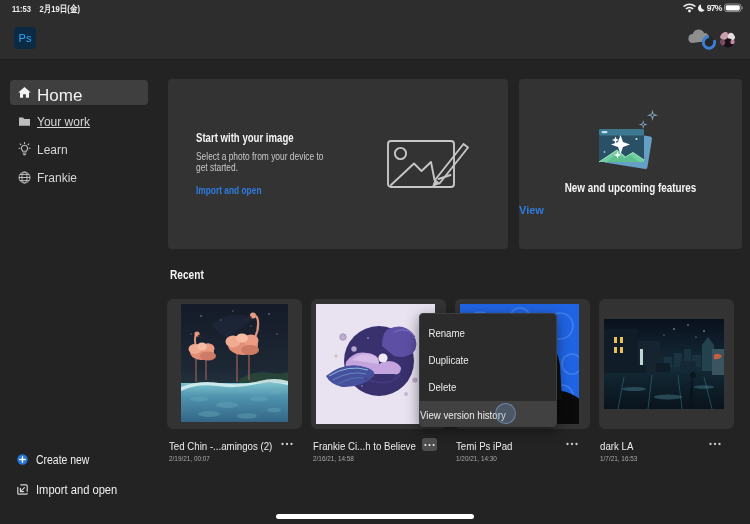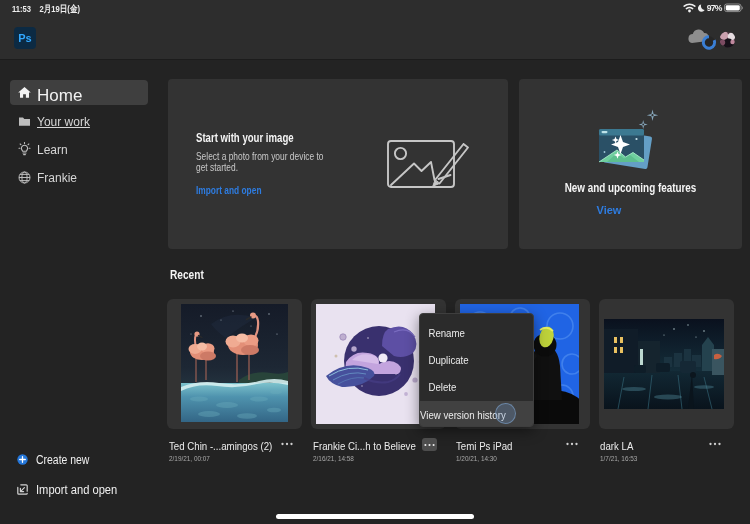--- a/index.html
+++ b/index.html
@@ -24,21 +24,21 @@
 
   <path d="M18.2 2.6 a3.6 3.6 0 1 0 3.5 5.4 a4 4 0 0 1 -3.5 -5.4 Z" fill="#efefef"></path>
 
   <text x="23.8" y="9.2" font-size="8.6" font-weight="bold" fill="#efefef" font-family="Liberation Sans" textLength="15.5">97%</text>
 
   <rect x="41.5" y="2" width="16.5" height="7.6" rx="2.2" fill="none" stroke="#9a9a9a" stroke-width="0.9"></rect>
   <rect x="42.7" y="3.2" width="14.1" height="5.2" rx="1.3" fill="#ffffff"></rect>
   <path d="M58.8 4.4 a2.2 2.2 0 0 1 0 3" fill="none" stroke="#9a9a9a" stroke-width="0.9"></path>
 </svg>
 
-<div class="abs" style="left:14px;top:27px;width:22px;height:22px;background:#0c2a43;border-radius:4px;color:#31a8ff;font-size:11px;font-weight:bold;text-align:center;line-height:22px;">Ps</div>
+<div class="abs" style="left:14px;top:27px;width:22px;height:22px;background:#0c2a43;border-radius:4px;color:#31a8ff;font-size:11px;font-weight:normal;text-align:center;line-height:22px;">Ps</div>
 
 <svg class="abs" style="left:686px;top:28px;" width="52" height="24" viewBox="0 0 52 24">
   <path d="M6 15 a4.5 4.5 0 0 1 .8-8.9 a6 6 0 0 1 11.3-1 a4.2 4.2 0 0 1 1.5 8.2 z" fill="#8e8e8e"></path>
   <circle cx="23" cy="14.5" r="6.2" fill="#262626"></circle>
   <path d="M23 8.8 a5.7 5.7 0 1 0 5.2 3.4" fill="none" stroke="#3a7fd5" stroke-width="3"></path>
   <clipPath id="avclip">
       <circle cx="41.5" cy="11.5" r="8"></circle>
     </clipPath>
   <g clip-path="url(#avclip)">
     <circle cx="41.5" cy="11.5" r="8" fill="#45333c"></circle>
@@ -113,21 +113,21 @@
   <circle cx="9.5" cy="44" r="0.9" fill="#9fc8d8"></circle>
 
   <g fill="#87a6ba">
     <path d="M57.5 1.5 L58.6 6.1 L63.2 7.2 L58.6 8.3 L57.5 12.9 L56.4 8.3 L51.8 7.2 L56.4 6.1 Z"></path>
     <circle cx="57.5" cy="7.2" r="1.1" fill="#2d2d2d"></circle>
     <path d="M48.2 12 L49.1 15.6 L52.7 16.5 L49.1 17.4 L48.2 21 L47.3 17.4 L43.7 16.5 L47.3 15.6 Z"></path>
     <circle cx="48.2" cy="16.5" r="0.9" fill="#2d2d2d"></circle>
   </g>
 </svg>
 <div class="abs" style="left:519px;top:181px;width:223px;text-align:center;color:#f5f5f5;font-size:12.5px;font-weight:bold;transform:scaleX(0.79);transform-origin:50% 0;">New and upcoming features</div>
-<div class="abs" style="left:519px;top:204px;width:180px;text-align:center;color:#2e7ce0;font-size:11px;font-weight:bold;">View</div>
+<div class="abs" style="left:519px;top:204px;width:180px;color:#2e7ce0;font-size:11px;font-weight:bold;">View</div>
 
 <div class="abs" style="left:170px;top:267px;color:#f5f5f5;font-size:13px;font-weight:bold;transform:scaleX(0.78);transform-origin:0 0;">Recent</div>
 
 <div class="abs" style="left:167px;top:299px;width:135px;height:130px;background:#333333;border-radius:6px;"></div>
 <svg class="abs" style="left:181px;top:304px;" width="107" height="118" viewBox="0 0 107 118">
   <defs>
     <linearGradient id="flam-sky" x1="0" y1="0" x2="0" y2="1">
       <stop offset="0" stop-color="#151b28"></stop>
         <stop offset="0.75" stop-color="#1d2734"></stop>
         <stop offset="1" stop-color="#243440"></stop>
@@ -321,21 +321,21 @@
 <div class="abs" style="left:600px;top:440px;color:#ececec;font-size:11px;transform:scaleX(0.88);transform-origin:0 0;white-space:nowrap;">dark LA</div>
 <svg class="abs" style="left:709px;top:442px;" width="12" height="4" viewBox="0 0 12 4">
     <g fill="#cfcfcf">
       <circle cx="1.5" cy="2" r="1.15"></circle>
       <circle cx="6" cy="2" r="1.15"></circle>
       <circle cx="10.5" cy="2" r="1.15"></circle>
     </g>
   </svg>
 <div class="abs" style="left:600px;top:454px;color:#a8a8a8;font-size:8px;transform:scaleX(0.8);transform-origin:0 0;white-space:nowrap;">1/7/21, 16:53</div>
 
-<div class="abs" style="left:419px;top:313px;width:115px;height:114px;background:#2b2b2b;border:1px solid #3e3e3e;border-radius:4px;box-shadow:0 4px 14px rgba(0,0,0,0.45);overflow:hidden;">
+<div class="abs" style="left:419px;top:313px;width:138px;height:114px;background:#2b2b2b;border:1px solid #3e3e3e;border-radius:4px;box-shadow:0 4px 14px rgba(0,0,0,0.45);overflow:hidden;">
   <div style="height:27px;line-height:27px;margin-top:6px;padding-left:10px;color:#ebebeb;font-size:11.5px;transform:scaleX(0.84);transform-origin:0 50%;">Rename</div>
   <div style="height:27px;line-height:27px;padding-left:10px;color:#ebebeb;font-size:11.5px;transform:scaleX(0.84);transform-origin:0 50%;">Duplicate</div>
   <div style="height:27px;line-height:27px;padding-left:10px;color:#ebebeb;font-size:11.5px;transform:scaleX(0.84);transform-origin:0 50%;">Delete</div>
   <div style="height:29px;line-height:28px;color:#ebebeb;font-size:11.5px;background:#414141;"><span style="display:inline-block;transform:scaleX(0.84);transform-origin:0 50%;">View version history</span></div>
 </div>
 
 <div class="abs" style="left:495px;top:403px;width:21px;height:21px;border-radius:50%;background:rgba(110,150,200,0.28);border:1.5px solid rgba(130,170,215,0.55);"></div>
 
 <div class="abs" style="left:422px;top:438px;width:15px;height:13px;background:#4d4d4d;border-radius:3px;"></div>
 <svg class="abs" style="left:424px;top:442.5px;" width="11" height="4" viewBox="0 0 11 4">

